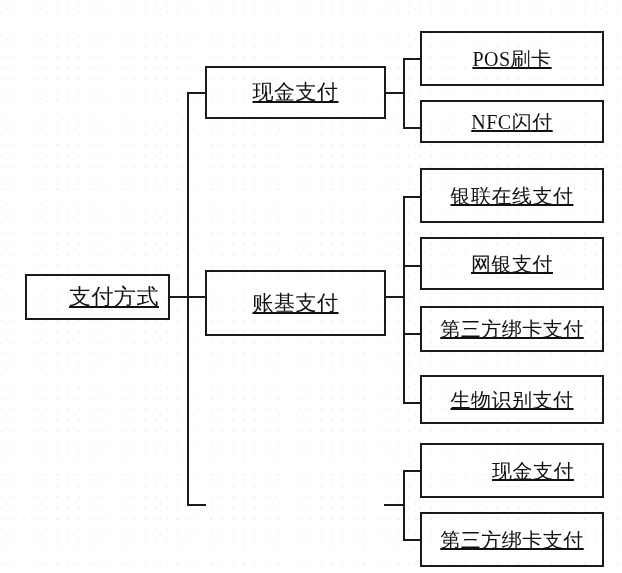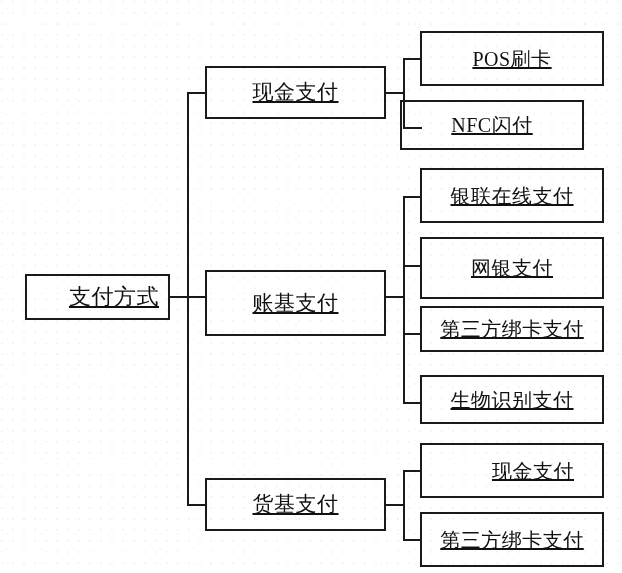--- a/index.html
+++ b/index.html
@@ -90,37 +90,34 @@
   </div>
 
   <div class="node level-2" style="left:205px; top:66px; width:181px; height:53px;">
     <span class="node-label">现金支付</span>
   </div>
 
   <div class="node level-2" style="left:205px; top:270px; width:181px; height:66px;">
     <span class="node-label">账基支付</span>
   </div>
 
-  <div class="node level-2" style="left:205px; top:478px; width:181px; height:53px;">
-    <span class="node-label">货基支付</span>
-  </div>
 
   <div class="node level-3" style="left:420px; top:31px; width:184px; height:55px;">
     <span class="node-label">POS刷卡</span>
   </div>
 
-  <div class="node level-3" style="left:400px; top:100px; width:184px; height:50px;">
+  <div class="node level-3" style="left:420px; top:100px; width:184px; height:43px;">
     <span class="node-label">NFC闪付</span>
   </div>
 
   <div class="node level-3" style="left:420px; top:168px; width:184px; height:55px;">
     <span class="node-label">银联在线支付</span>
   </div>
 
-  <div class="node level-3" style="left:420px; top:237px; width:184px; height:62px;">
+  <div class="node level-3" style="left:420px; top:237px; width:184px; height:53px;">
     <span class="node-label">网银支付</span>
   </div>
 
   <div class="node level-3" style="left:420px; top:306px; width:184px; height:46px;">
     <span class="node-label">第三方绑卡支付</span>
   </div>
 
   <div class="node level-3" style="left:420px; top:375px; width:184px; height:49px;">
     <span class="node-label">生物识别支付</span>
   </div>

